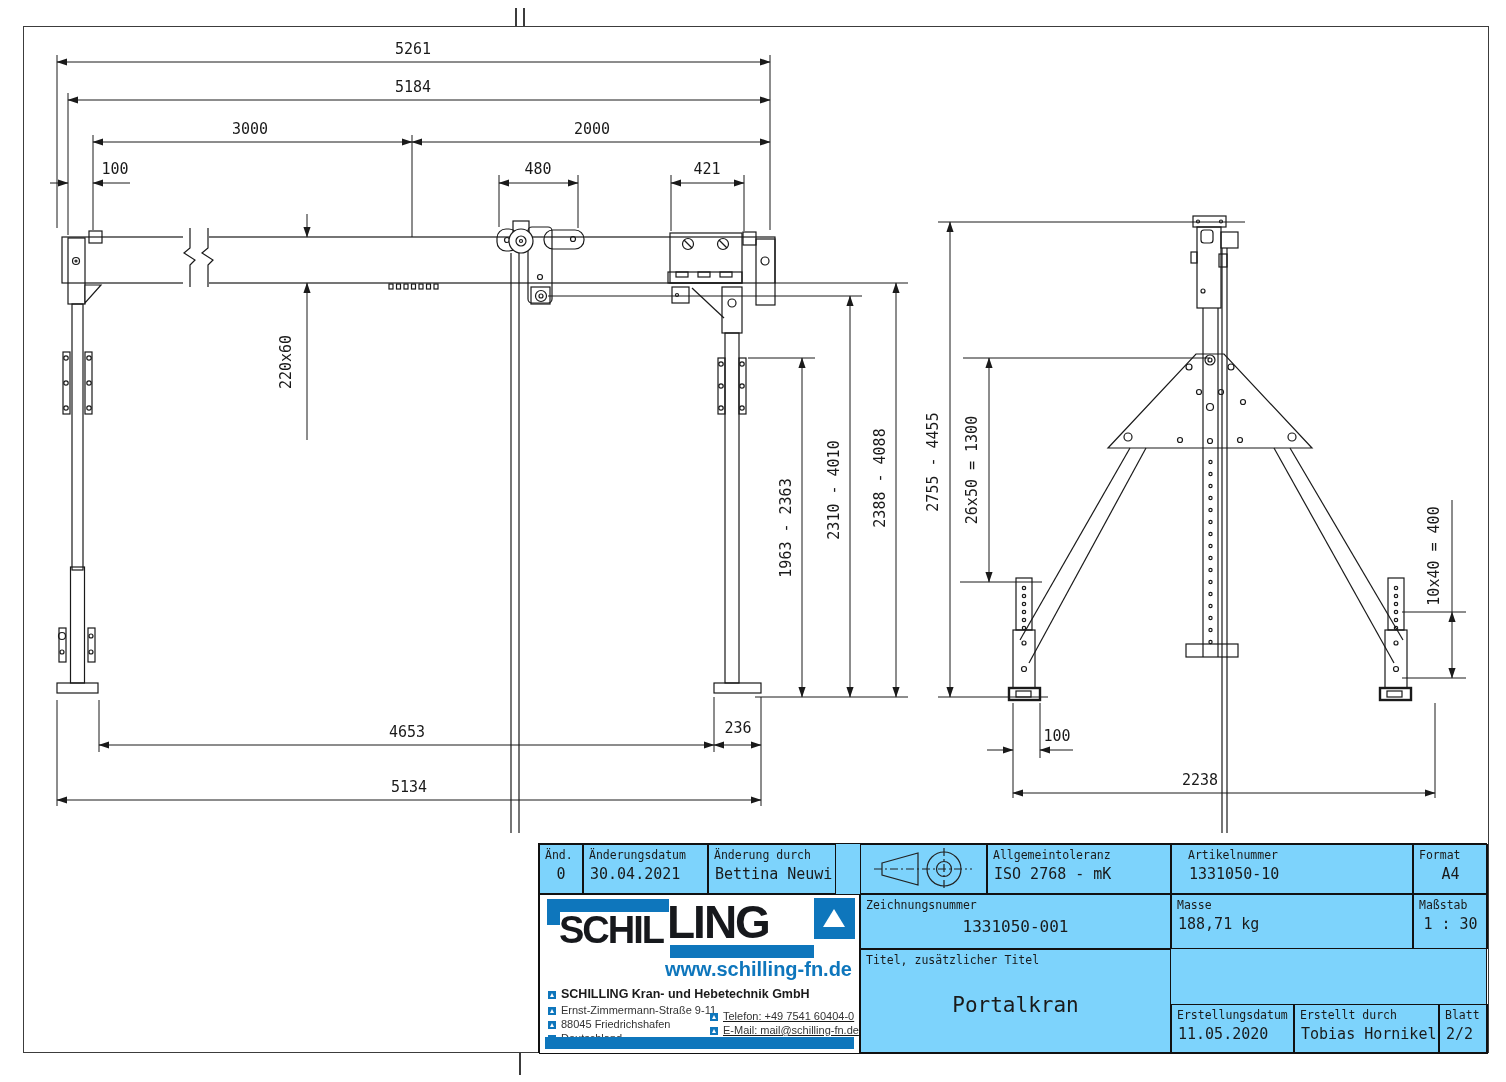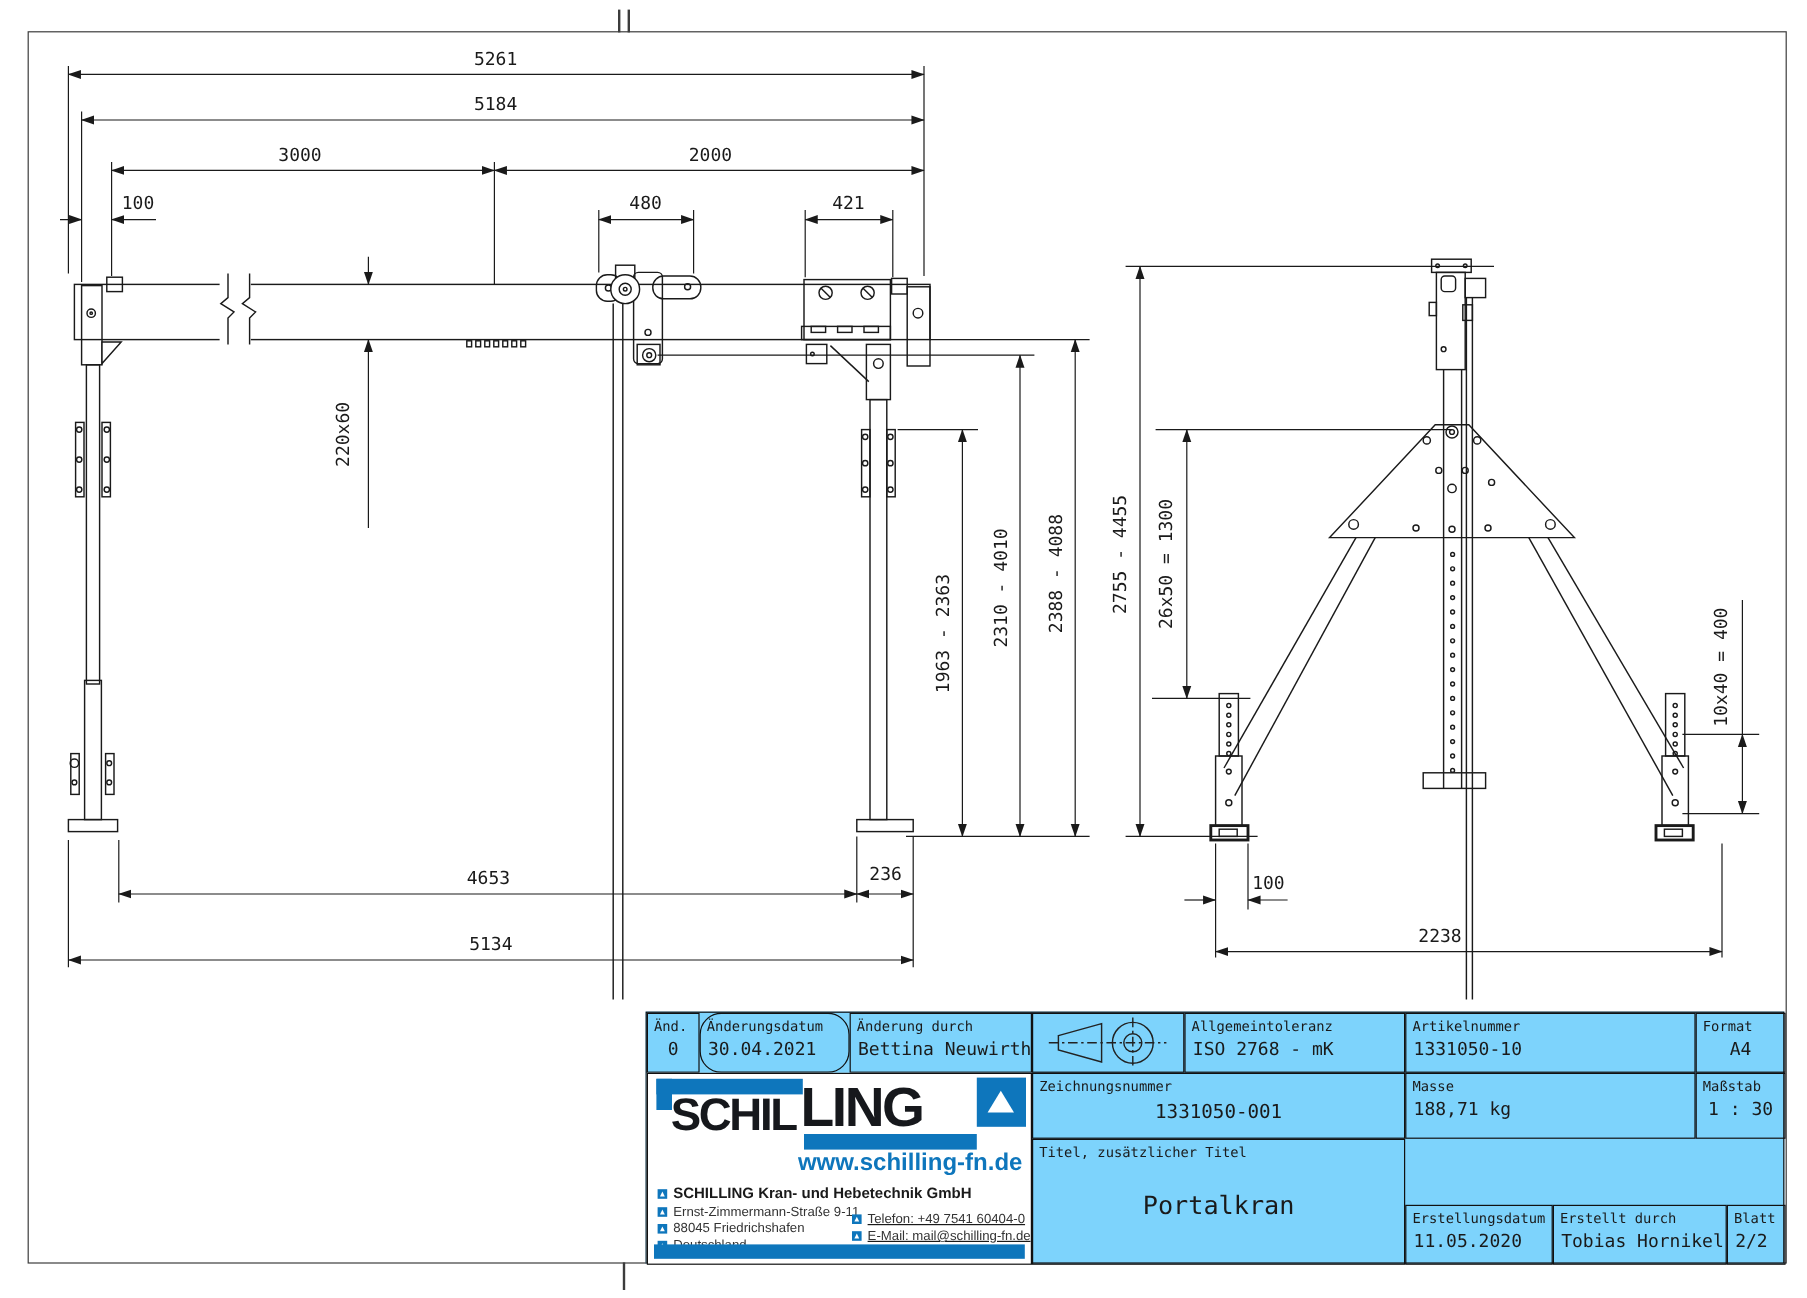--- a/index.html
+++ b/index.html
@@ -305,44 +305,44 @@
         <text class="dim-label" x="1200" y="785">2238</text>
       </g>
     </g>
   </svg>
 
   <div class="titleblock">
     <div class="tb-cell" style="left:0;top:0;width:44px;height:50px;">
       <div class="tb-label">Änd.</div>
       <div class="tb-value center">0</div>
     </div>
-    <div class="tb-cell" style="left:44px;top:0;width:125px;height:50px;border-radius:18px;">
+    <div class="tb-cell" style="left:44px;top:0;width:125px;height:50px;">
       <div class="tb-label">Änderungsdatum</div>
       <div class="tb-value">30.04.2021</div>
     </div>
-    <div class="tb-cell" style="left:169px;top:0;width:152px;height:50px;">
+    <div class="tb-cell" style="left:169px;top:0;width:128px;height:50px;">
       <div class="tb-label">Änderung durch</div>
       <div class="tb-value">Bettina Neuwirth</div>
     </div>
     <div class="tb-cell symcell" style="left:321px;top:0;width:127px;height:50px;">
       <svg width="104" height="46" viewBox="0 0 104 46">
         <g stroke="#222" stroke-width="1.2" fill="none">
           <polygon points="10,17 46,7 46,39 10,29"></polygon>
           <line x1="2" y1="23" x2="100" y2="23" stroke-dasharray="8 3 2 3"></line>
           <circle cx="72" cy="23" r="17"></circle>
             <circle cx="72" cy="23" r="7.5"></circle>
           <line x1="72" y1="2" x2="72" y2="44" stroke-dasharray="8 3 2 3"></line>
         </g>
       </svg>
     </div>
     <div class="tb-cell" style="left:448px;top:0;width:184px;height:50px;">
       <div class="tb-label">Allgemeintoleranz</div>
       <div class="tb-value">ISO 2768 - mK</div>
     </div>
-    <div class="tb-cell" style="left:632px;top:0;width:242px;height:50px;">
+    <div class="tb-cell" style="left:632px;top:0;width:242px;height:50px;padding-left:11px;">
       <div class="tb-label">Artikelnummer</div>
       <div class="tb-value">1331050-10</div>
     </div>
     <div class="tb-cell" style="left:874px;top:0;width:75px;height:50px;">
       <div class="tb-label">Format</div>
       <div class="tb-value center">A4</div>
     </div>
 
     <div class="tb-cell logo-cell" style="left:0;top:50px;width:321px;height:160px;">
       <div class="logo-wrap">

